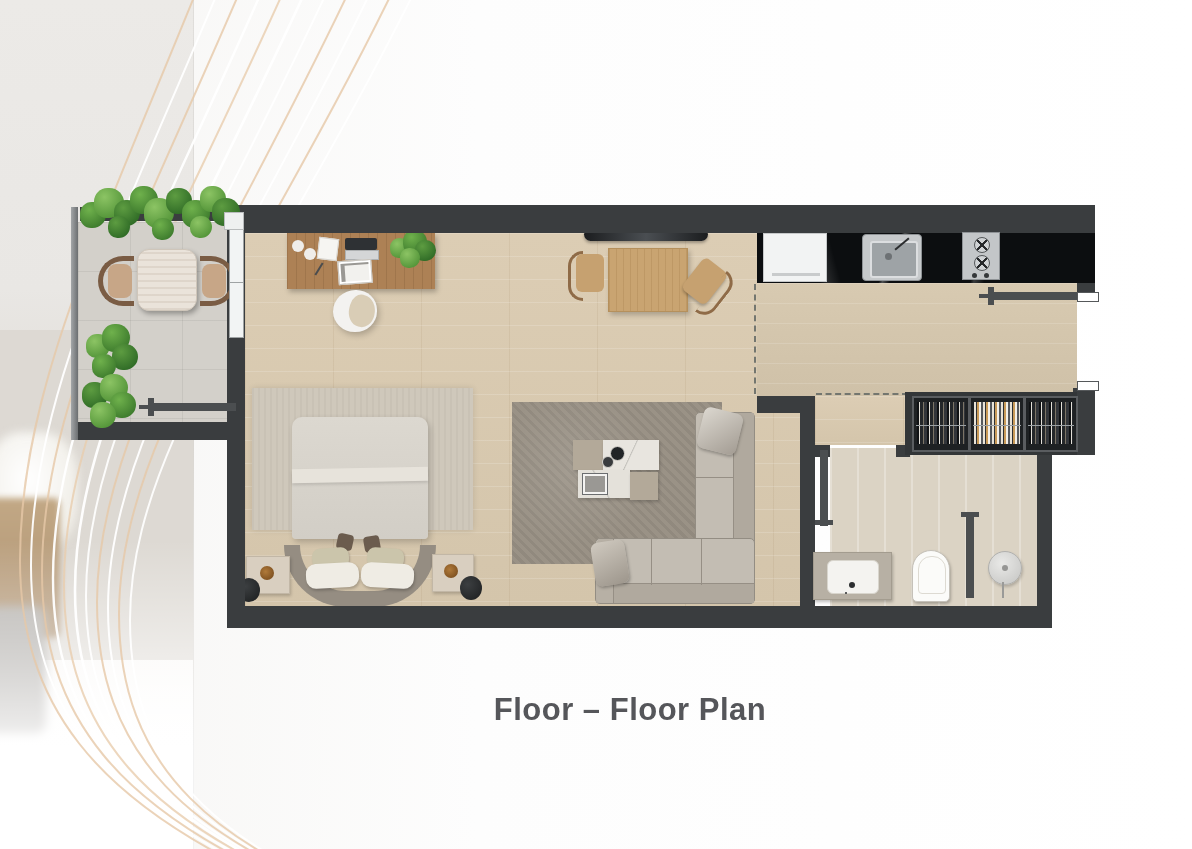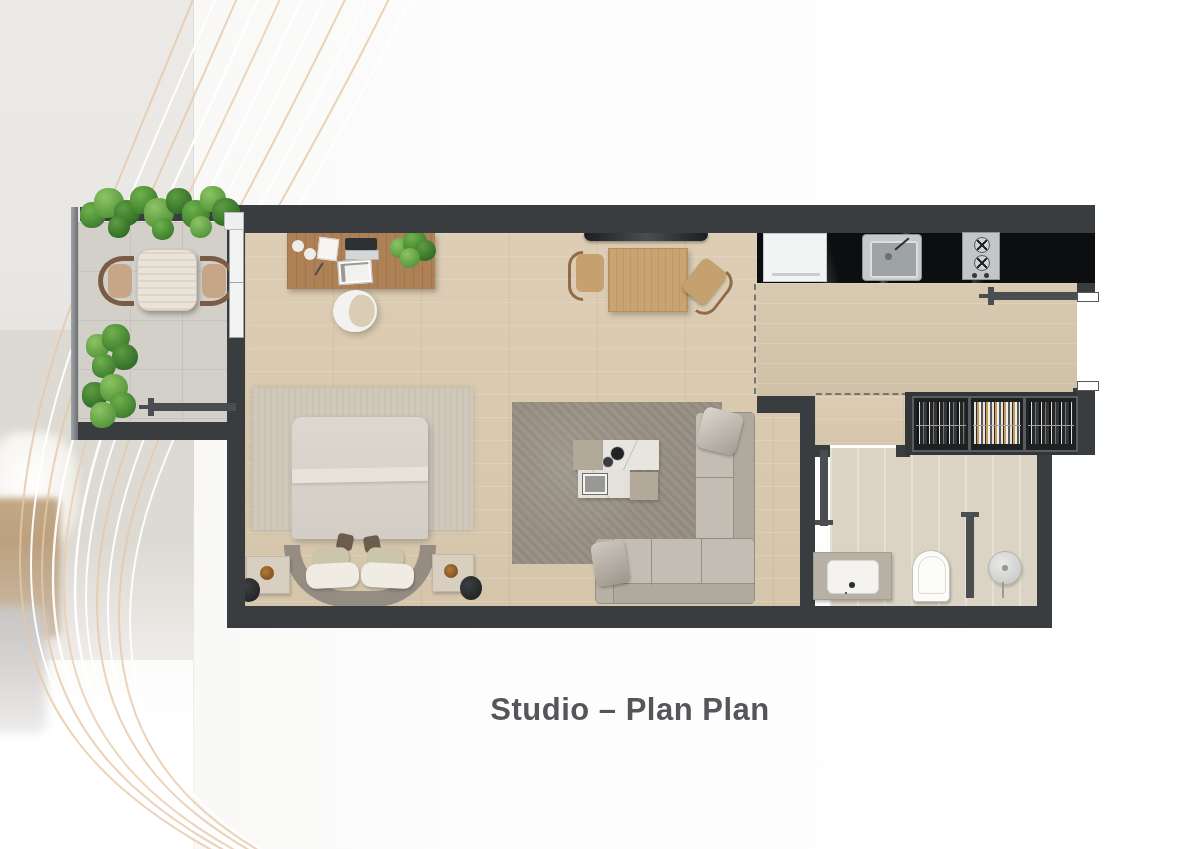--- a/index.html
+++ b/index.html
@@ -251,15 +251,15 @@
     <div class="blob g1" style="left:28px;top:18px;width:26px;height:26px;"></div>
     <div class="blob g2" style="left:8px;top:28px;width:26px;height:26px;"></div>
   </div>
   <div class="abs leaf" style="left:152px;top:403px;width:84px;height:8px;"></div>
   <div class="abs leaf" style="left:148px;top:398px;width:6px;height:18px;"></div>
   <div class="abs leaf" style="left:139px;top:405px;width:10px;height:4px;"></div>
 
   <div class="abs" style="left:229px;top:226px;width:15px;height:112px;background:#f2f4f4;border:1px solid #9fa3a4;box-sizing:border-box;background-image:linear-gradient(#9fa3a4,#9fa3a4);background-size:100% 1px;background-position:0 50%;background-repeat:no-repeat;"></div>
   <div class="abs" style="left:224px;top:212px;width:18px;height:16px;background:#eef0f0;border:1px solid #b9bcbd;"></div>
 
-  <div class="abs title" style="left:630px;top:692px;transform:translateX(-50%);">Studio – Plan Plan</div>
+  <div class="abs title" style="left:630px;top:692px;transform:translateX(-50%);">Floor – Floor Plan</div>
 
 </div>
 
 </body></html>

